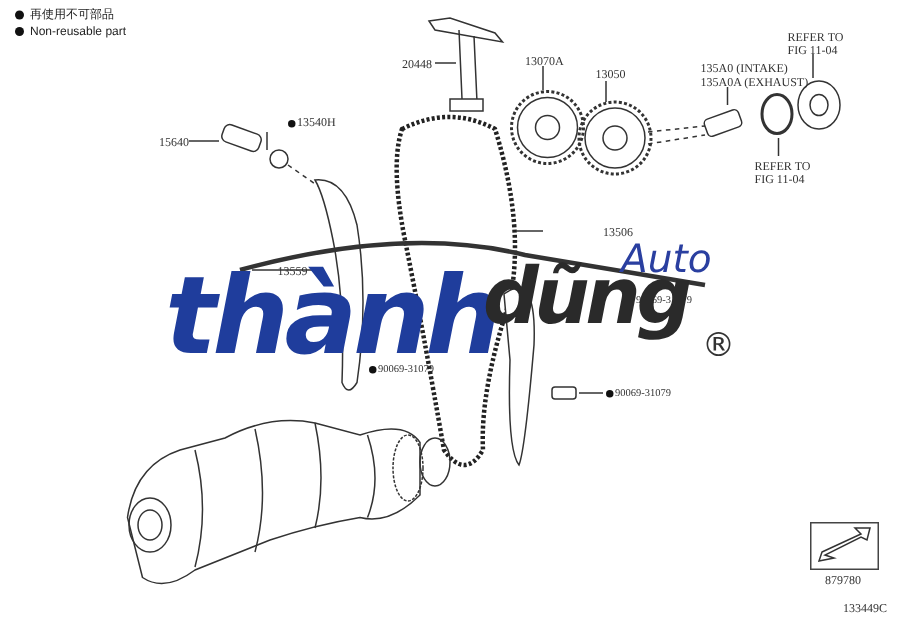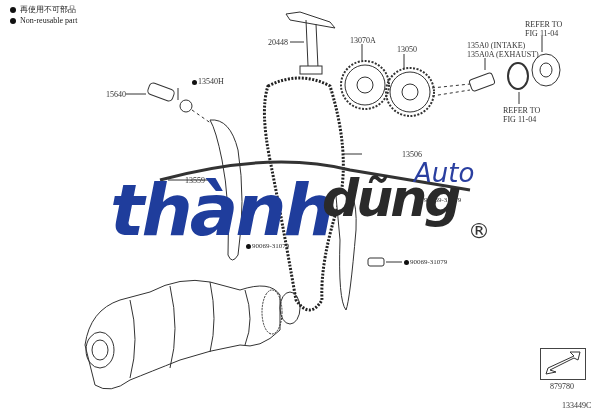--- a/index.html
+++ b/index.html
@@ -1,18 +1,18 @@
 <!DOCTYPE html>
 <html><head>
 <meta charset="utf-8">
 <style>
   html,body{margin:0;padding:0;background:#fff;}
   body{width:600px;height:414px;position:relative;overflow:hidden;font-family:"Liberation Serif",serif;color:#222;}
   .abs{position:absolute;}
-  .legend{left:10px;top:4px;font-family:Liberation Serif, serif;font-size:8px;line-height:11px;color:#222;}
+  .legend{left:10px;top:4px;font-family:Liberation Sans, sans-serif;font-size:8px;line-height:11px;color:#222;}
   .legend .row{display:flex;align-items:center;gap:4px;}
   .dot{width:6px;height:6px;border-radius:50%;background:#111;display:inline-block;}
   .lbl{font-size:8px;color:#333;white-space:nowrap;line-height:9px;}
   .lbl .dot{width:5px;height:5px;margin-right:1px;vertical-align:middle;}
   svg.diagram{position:absolute;left:0;top:0;}
   .wm{position:absolute;font-family:"DejaVu Sans",sans-serif;font-weight:bold;font-style:italic;}
   .wm-a{left:110px;top:168px;font-size:72px;color:#1f3d9c;letter-spacing:-3px;}
   .wm-b{left:322px;top:168px;font-size:52px;color:#2a2a2a;letter-spacing:-3px;font-style:italic;}
   .wm-auto{left:414px;top:158px;font-size:26px;color:#2a3fa0;font-weight:normal;font-style:italic;}
   .wm-reg{left:468px;top:218px;font-size:22px;color:#333;font-style:normal;font-weight:normal;}

